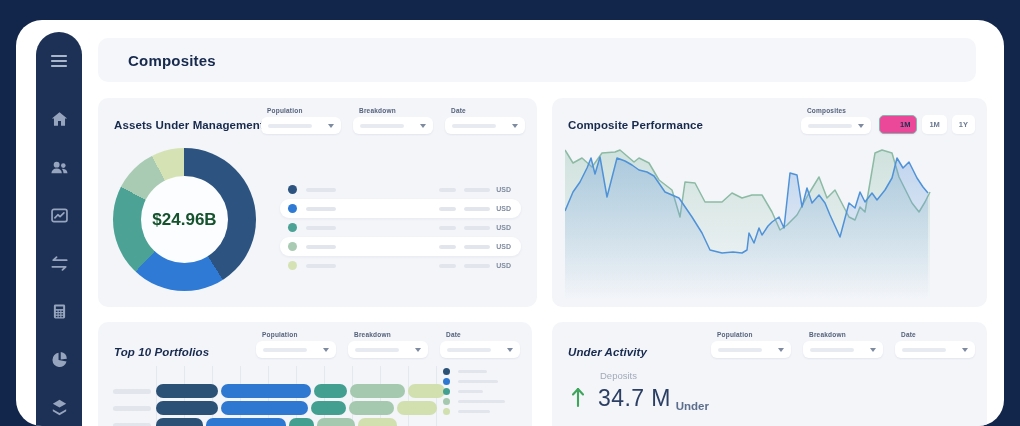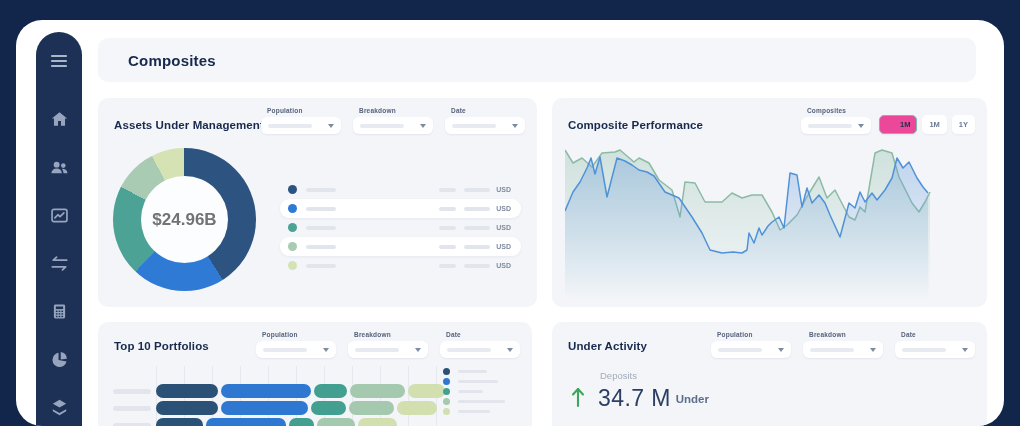--- a/index.html
+++ b/index.html
@@ -21,21 +21,21 @@
     display:flex;align-items:center;padding-left:30px;box-sizing:border-box;}
   .header-title{font-size:15px;font-weight:bold;color:#17294d;letter-spacing:.2px;}
 
   
   .card{position:absolute;background:#f3f5f9;border-radius:10px;}
   #card-aum{left:82px;top:78px;width:439px;height:209px;}
   #card-comp{left:536px;top:78px;width:435px;height:209px;}
   #card-top10{left:82px;top:302px;width:434px;height:150px;}
   #card-cash{left:536px;top:302px;width:435px;height:150px;}
   .card-title{position:absolute;left:16px;top:21px;font-size:11.5px;font-weight:bold;color:#17294d;letter-spacing:.1px;}
-  #card-top10 .card-title,#card-cash .card-title{top:18px;}
+  #card-top10 .card-title,#card-cash .card-title{top:24px;font-style:italic;}
 
   
   .filters{position:absolute;top:9px;right:12px;display:flex;gap:12px;}
   .fgroup{display:flex;flex-direction:column;}
   .flabel{font-size:6.5px;font-weight:bold;color:#55627c;margin:0 0 3px 6px;letter-spacing:.2px;}
   .fselect{width:80px;height:17px;background:#fff;border-radius:6px;box-shadow:0 1px 2px rgba(20,40,80,.07);
     display:flex;align-items:center;justify-content:space-between;padding:0 7px;box-sizing:border-box;cursor:pointer;}
   .fselect .dash{width:44px;height:4px;border-radius:2px;background:#e7eaf0;}
   .caret{width:0;height:0;border-left:3px solid transparent;border-right:3px solid transparent;border-top:4px solid #7d8aa0;}
 
@@ -45,21 +45,21 @@
   .range-group{display:flex;gap:5px;margin-bottom:0;}
   .range-btn{min-width:16px;height:19px;border-radius:5px;background:#fff;border:1px solid transparent;
     font-size:7.5px;font-weight:bold;color:#6c7a92;display:flex;align-items:center;justify-content:center;
     padding:0 6px;cursor:pointer;box-shadow:0 1px 2px rgba(20,40,80,.05);font-family:inherit;}
   .range-btn.selected{border-color:#83b7ae;background:#ec4899;color:#1d3150;padding-left:20px;}
 
   
   #donut{position:absolute;left:15px;top:50px;width:143px;height:143px;border-radius:50%;}
   #donut::after{content:'';position:absolute;left:28px;top:28px;width:87px;height:87px;border-radius:50%;background:#fcfdfe;}
   .donut-center{position:absolute;left:15px;top:50px;width:143px;height:143px;display:flex;align-items:center;justify-content:center;
-    font-size:17px;font-weight:bold;color:#737373;z-index:2;}
+    font-size:17px;font-weight:bold;color:#14532d;z-index:2;}
 
   
   .aum-legend{position:absolute;left:182px;top:82px;width:241px;}
   .legend-row{height:19px;display:flex;align-items:center;padding:0 10px 0 8px;box-sizing:border-box;border-radius:9px;cursor:pointer;}
   .legend-row.elevated{background:#fff;box-shadow:0 1px 3px rgba(20,40,80,.06);}
   .legend-row .dot{width:9px;height:9px;border-radius:50%;margin-right:9px;flex:none;}
   .ph{height:4px;border-radius:2px;background:#e2e6ec;flex:none;}
   .ph.name{width:30px;}
   .spacer{flex:1;}
   .ph.sm{width:17px;margin-right:8px;}
@@ -78,21 +78,21 @@
   .seg{height:14px;border-radius:7px;margin-right:3px;flex:none;}
   .t10-legend{position:absolute;left:345px;top:46px;}
   .t10-lrow{display:flex;align-items:center;height:7px;margin-bottom:3px;}
   .t10-lrow .dot{width:7px;height:7px;border-radius:50%;margin-right:8px;flex:none;}
   .t10-lrow .bar{height:3px;border-radius:1.5px;background:#e2e6ec;}
 
   
   .metric{position:absolute;left:18px;top:48px;display:flex;}
   .metric-arrow{margin-top:16px;margin-right:12px;}
   .metric-label{font-size:9.5px;color:#a2abba;margin:0 0 4px 2px;}
-  .metric-value-row{display:flex;align-items:center;}
+  .metric-value-row{display:flex;align-items:flex-end;}
   .metric-value{font-size:23px;color:#2b3e63;font-weight:500;letter-spacing:.4px;}
   .metric-unit{font-size:11.5px;color:#5d6e8d;font-weight:bold;margin-left:5px;}
 </style>
 </head>
 <body>
 
 <div class="panel">
 
   <div class="sidebar">
     <div class="side-item menu">

